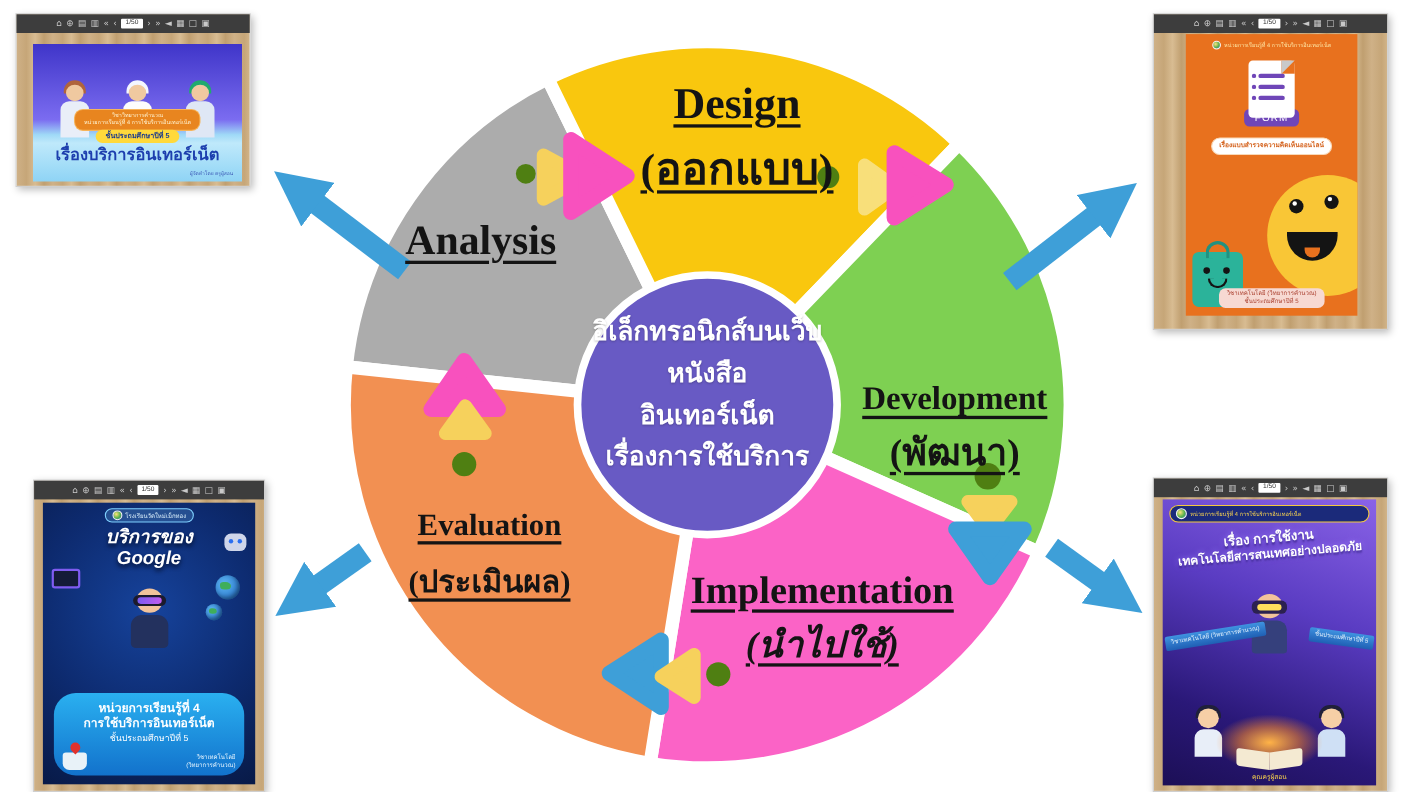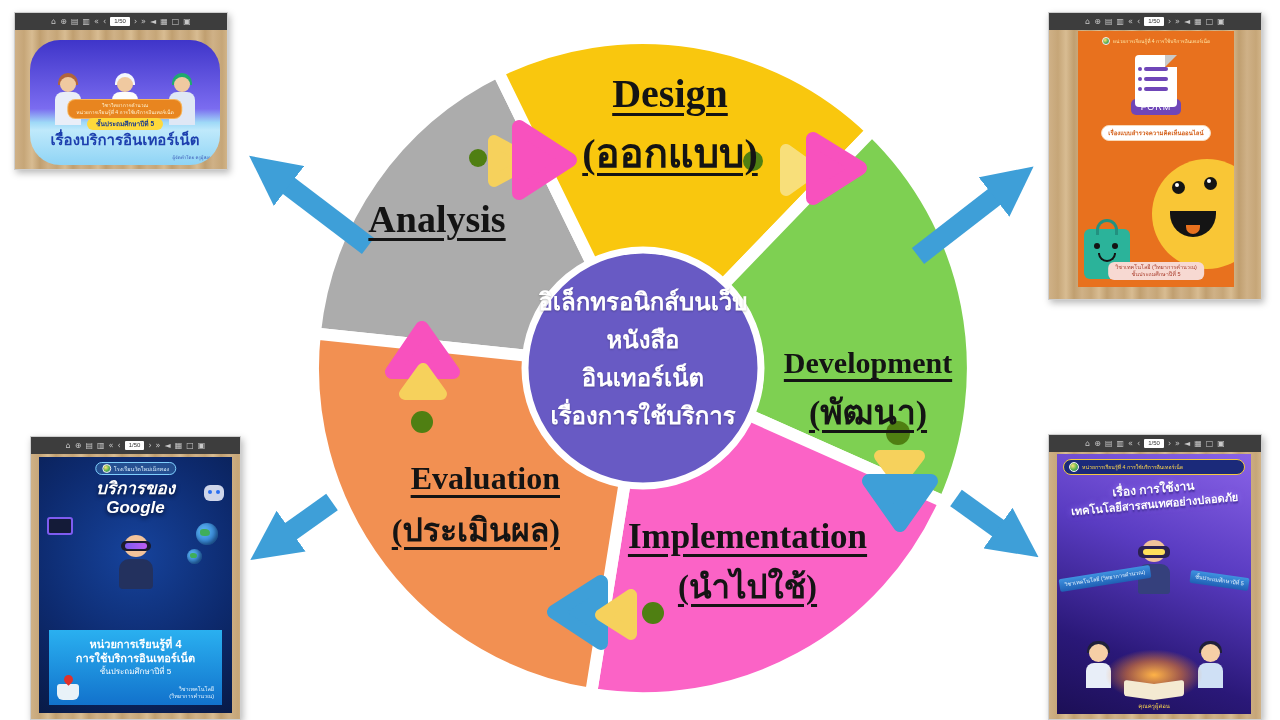--- a/index.html
+++ b/index.html
@@ -12,41 +12,41 @@
   .seg-label { position:absolute; text-align:center; color:#141414;
                font-family:"Liberation Serif","DejaVu Serif",serif; font-weight:bold; }
   .seg-label .en, .seg-label .th { display:block; }
   .u { text-decoration:underline; text-decoration-thickness:3px; text-underline-offset:6px; }
   .lbl-design        { left:545px; top:64px;  width:250px; font-size:40px; line-height:60px; }
   .lbl-analysis      { left:327px; top:192px; width:220px; font-size:38px; line-height:54px;font-family:Liberation Serif, serif; }
   .lbl-analysis .th  { font-size:36px; }
   .lbl-development   { left:748px; top:338px; width:240px; font-size:30px; line-height:50px; }
   .lbl-development .th { font-size:34px; }
   .lbl-implementation{ left:605px; top:512px; width:285px; font-size:35px; line-height:50px; }
-  .lbl-implementation .th { font-size:33px; }
-  .lbl-evaluation    { left:330px; top:452px; width:230px; font-size:32px; line-height:52px;text-align:right; }
+  .lbl-implementation .th { font-size:33px;font-style:italic; }
+  .lbl-evaluation    { left:330px; top:452px; width:230px; font-size:28px; line-height:52px; }
 
   .center-text { position:absolute; left:533px; top:283px; width:220px; text-align:center;
                  color:#ffffff; font-weight:bold; font-size:24px; line-height:38px;
                  text-shadow:0 1px 2px rgba(0,0,0,.25); }
 
   
   .viewer { position:absolute; border:1px solid #cfcfcf; box-shadow:2px 3px 7px rgba(0,0,0,.28);
             background:
               repeating-linear-gradient(90deg,#cfb187 0px,#c6a678 9px,#d8bc92 17px,#c09f70 25px,#cfb187 33px); }
   .toolbar { position:absolute; left:0; top:0; right:0; height:17px; background:#3d3d3d;
              display:flex; align-items:center; justify-content:center; gap:4px; }
   .tb-ic { color:#c9c9c9; font-size:8px; line-height:17px; font-family:"DejaVu Sans",sans-serif; }
   .pagebox { background:#ffffff; color:#333; font-size:6px; line-height:9px; padding:0 4px;
              border-radius:1px; min-width:18px; text-align:center; }
 
   .cover { position:absolute; overflow:hidden; }
 
   
-  .tl-cover { left:15px; top:27px; right:7px; bottom:4px; background:linear-gradient(180deg,#3f35c9 0%,#7b6cf0 55%,#9fd9f7 66%,#bfe9fb 72%,#8fd4f5 100%);border-radius:30px; }
+  .tl-cover { left:15px; top:27px; right:7px; bottom:4px; background:linear-gradient(180deg,#3f35c9 0%,#7b6cf0 55%,#9fd9f7 66%,#bfe9fb 72%,#8fd4f5 100%); }
   .tl-scene { position:absolute; left:0; top:0; right:0; height:68%; display:flex; justify-content:space-around; align-items:flex-end; padding:0 10px; }
   .fig { position:relative; width:34px; height:58px; }
   .fig .hair { position:absolute; left:7px; top:6px; width:20px; height:12px; border-radius:10px 10px 0 0; }
   .fig .head { position:absolute; left:9px; top:10px; width:16px; height:15px; border-radius:50%; background:#f0c9a0; }
   .fig .body { position:absolute; left:4px; top:25px; width:26px; height:33px; border-radius:8px 8px 0 0; }
   .tl-badge { position:absolute; left:50%; top:48%; transform:translateX(-50%); background:#e8851f;
               color:#fff7d8; font-size:5px; line-height:7px; padding:2px 8px; border-radius:7px;
               text-align:center; white-space:nowrap; box-shadow:0 0 0 1px #f6b45a; }
   .tl-grade { position:absolute; left:50%; top:62%; transform:translateX(-50%); background:#ffd93b;
               color:#19398f; font-weight:bold; font-size:6.5px; line-height:8px; padding:2px 9px;
@@ -90,21 +90,21 @@
   .bl-kid { position:absolute; left:50%; top:78px; transform:translateX(-50%); width:46px; height:60px; }
   .bl-kid .head { position:absolute; left:11px; top:0; width:24px; height:22px; border-radius:50%; background:#f2c39b; }
   .bl-kid .vr { position:absolute; left:8px; top:6px; width:30px; height:10px; background:#1b1b2c; border-radius:5px; }
   .bl-kid .vr:after { content:""; position:absolute; left:4px; top:2px; width:22px; height:6px; border-radius:3px; background:linear-gradient(90deg,#7b5cf0,#c05cf0); }
   .bl-kid .body { position:absolute; left:6px; top:24px; width:34px; height:30px; border-radius:10px 10px 4px 4px; background:#23315e; }
   .bl-globe { position:absolute; border-radius:50%; background:radial-gradient(circle at 35% 35%,#5db4f0,#1b66c4); box-shadow:inset -2px -2px 4px rgba(0,0,0,.4); }
   .bl-globe:after { content:""; position:absolute; left:20%; top:25%; width:45%; height:35%; background:#3fae5a; border-radius:40% 60% 50% 50%; }
   .bl-robot { position:absolute; right:8px; top:28px; width:20px; height:16px; background:#cfd6ea; border-radius:6px; }
   .bl-robot:after { content:""; position:absolute; left:4px; top:5px; width:4px; height:4px; border-radius:50%; background:#2b6ff0; box-shadow:8px 0 0 #2b6ff0; }
   .bl-mon { position:absolute; left:8px; top:60px; width:26px; height:18px; background:#141b38; border:2px solid #7f5cf0; border-radius:3px; }
-  .bl-box { position:absolute; left:10px; right:10px; bottom:8px; border-radius:0; padding:7px 4px 5px;
+  .bl-box { position:absolute; left:10px; right:10px; bottom:8px; border-radius:20px; padding:7px 4px 5px;
             background:linear-gradient(180deg,#2ab0f0 0%,#1272cc 100%); text-align:center; color:#ffffff; }
   .bl-box .l1 { font-weight:bold; font-size:11px; line-height:14px; }
   .bl-box .l2 { font-weight:bold; font-size:11px; line-height:14px; }
   .bl-box .l3 { font-size:8px; line-height:13px; }
   .bl-foot { display:flex; justify-content:space-between; align-items:flex-end; margin-top:6px; padding:0 4px; }
   .bl-pinbook { position:relative; width:22px; height:16px; background:#e8f2f8; border-radius:3px 3px 6px 6px; }
   .bl-pinbook:after { content:""; position:absolute; left:7px; top:-9px; width:9px; height:9px; background:#e0322c; border-radius:50% 50% 50% 0; transform:rotate(-45deg); }
   .bl-subj { text-align:right; color:#eaf7ff; font-size:5.5px; line-height:7px; }
 
   

